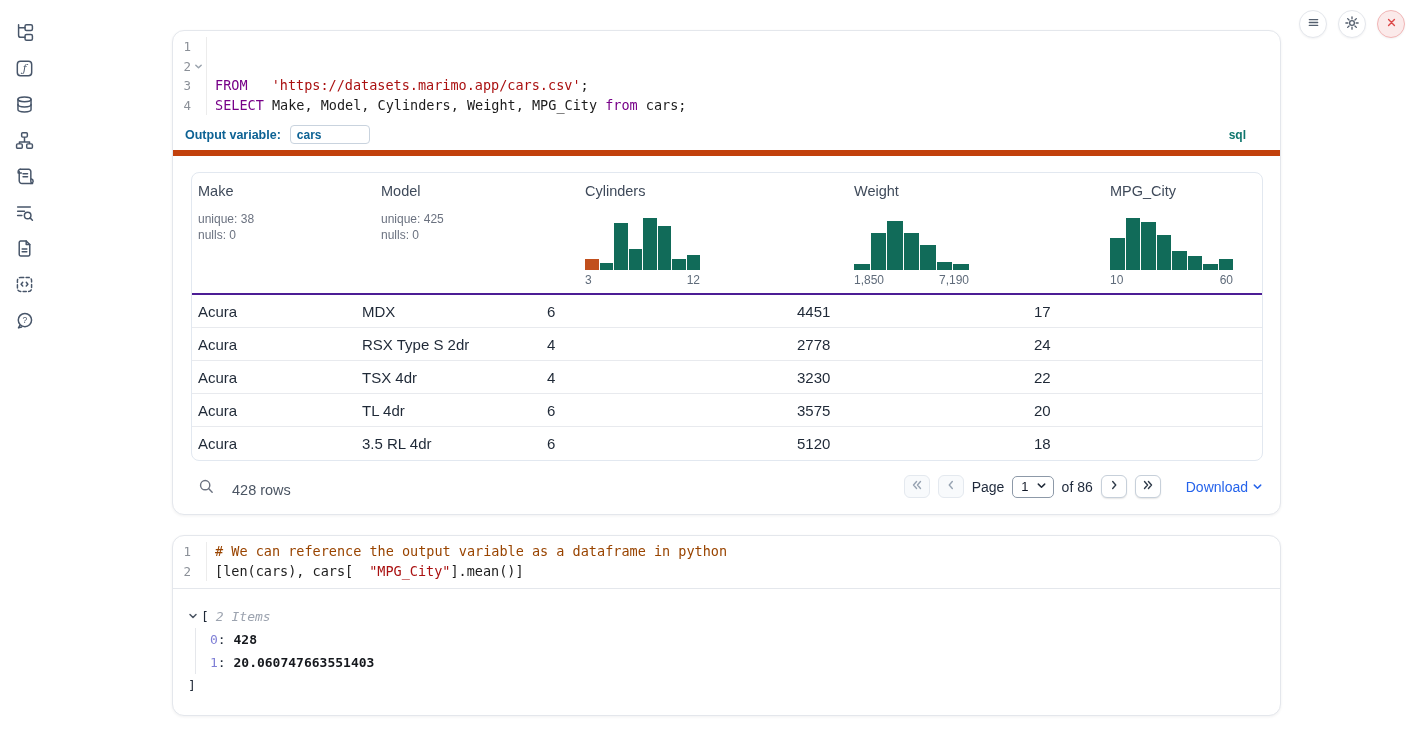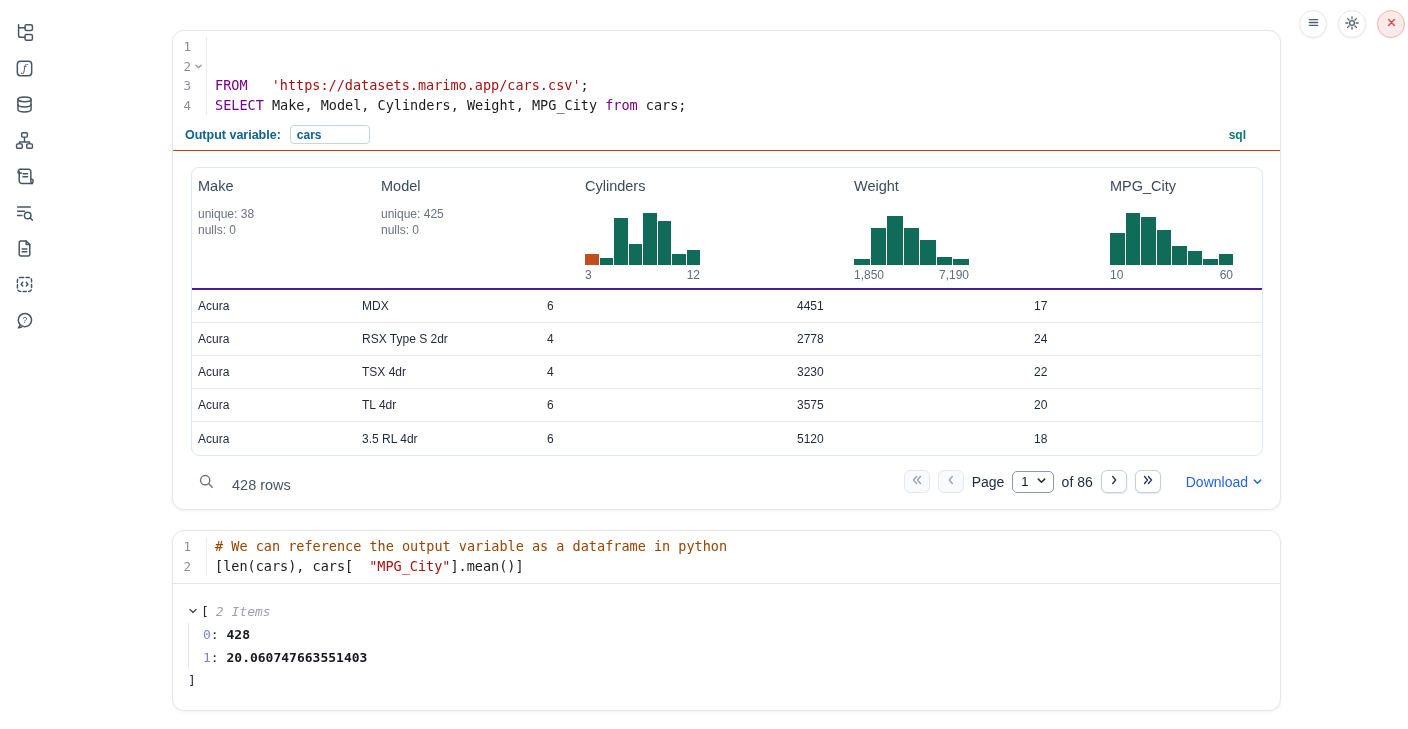--- a/index.html
+++ b/index.html
@@ -34,42 +34,42 @@
   .gutter { flex:0 0 34px; display:flex; align-items:center; border-right:1px solid #ececec; }
   .ln { width:18px; text-align:right; color:#8b9098; font-size:12.5px; }
   .fold { width:15px; text-align:center; line-height:0; }
   .code { padding-left:8px; white-space:pre; color:#1c1c1c; }
   .tk-k { color:#770088; }
   .tk-s { color:#aa1111;margin-left:16px; }
   .tk-c { color:#994400; }
 
   
   .outvar-row { display:flex; align-items:center; gap:9px; padding:3px 0 6px 12px;
-    border-bottom:1px solid #c2410c; }
+    border-bottom:6px solid #c2410c; }
   .outvar-label { font-size:12.5px; font-weight:700; color:#0d6294; }
   .outvar-input { width:80px; height:19px; border:1px solid #c9d3de; border-radius:4px;
     font:700 12px "Liberation Sans", sans-serif; color:#0d6294; padding:1px 6px; outline:none; }
   .lang-badge { margin-left:auto; margin-right:34px; font-size:12px; font-weight:700; color:#0f766e; }
 
   
   .output-area { padding:16px 17px 0 18px; }
   .data-table { border:1px solid #e2e8f0; border-radius:8px; overflow:hidden; }
   .thead { display:grid; grid-template-columns:164px 185px 250px 237px 1fr;
     height:122px; border-bottom:2px solid #4c1d95;gap:19px; }
   .th { padding:10px 8px 6px 6px; display:flex; flex-direction:column; cursor:pointer; }
   .th-name { font-size:14.5px; color:#3f4a5a; }
   .th-stat { margin-top:8px; font-size:12px; line-height:8px; color:#6b7280; }
   .th-stat div { margin-bottom:8px; margin-top:8px; }
   .hist { margin-top:auto; }
   .hist-bars { display:flex; align-items:flex-end; gap:1px; height:52px; }
   .hist-bar { flex:1; }
   .hist-labels { display:flex; justify-content:space-between; font-size:12px;
     color:#5f6b7a; margin-top:3px; }
   .tr { display:grid; grid-template-columns:164px 185px 250px 237px 1fr; height:33px;
-    align-items:center; border-bottom:1px solid #e8eaee; font-size:12px; color:#1f2937; }
+    align-items:center; border-bottom:1px solid #e8eaee; font-size:15px; color:#1f2937; }
   .tr:last-child { border-bottom:none; }
   .td { padding-left:6px; }
 
   
   .table-footer { display:flex; align-items:flex-end; padding:14px 0 16px; }
   .search-btn { background:none; border:none; cursor:pointer; margin-left:7px;
     display:grid; place-items:center; }
   .rows-label { margin-left:17px; font-size:14.5px; color:#4b5563; }
   .pager { margin-left:auto; display:flex; align-items:center; gap:8px; }
   .pg-btn { width:26px; height:23px; border-radius:6px; border:1px solid #e4e9ef;
@@ -83,21 +83,21 @@
   .download { display:inline-flex; align-items:center; gap:4px; margin-left:17px;
     color:#2563eb; font-size:14px; cursor:pointer; }
 
   
   .tree-output { padding:16px 0 18px 15px; font:13px/23px "DejaVu Sans Mono", monospace;
     color:#1f2937; }
   .tree-head { display:flex; align-items:center; }
   .tree-chevron { margin-right:3px; display:inline-grid; place-items:center; cursor:pointer;
     background:none; border:none; padding:0; }
   .tree-items-label { color:#9ca3af; font-style:italic; margin-left:7px; }
-  .tree-items { border-left:1px solid #e5e7eb; margin-left:0; padding-left:14px; }
+  .tree-items { border-left:1px solid #e5e7eb; margin-left:7px; padding-left:14px; }
   .tree-item .idx { color:#7f7fd6; }
   .tree-item .val { font-weight:600; color:#15181d; }
 </style>
 </head>
 <body>
 
 <nav class="sidebar">
   <button class="side-btn">
     <span>
       <svg width="19" height="19" viewBox="0 0 18 18" fill="none" stroke="#475569" stroke-width="1.4" stroke-linecap="round" stroke-linejoin="round">

